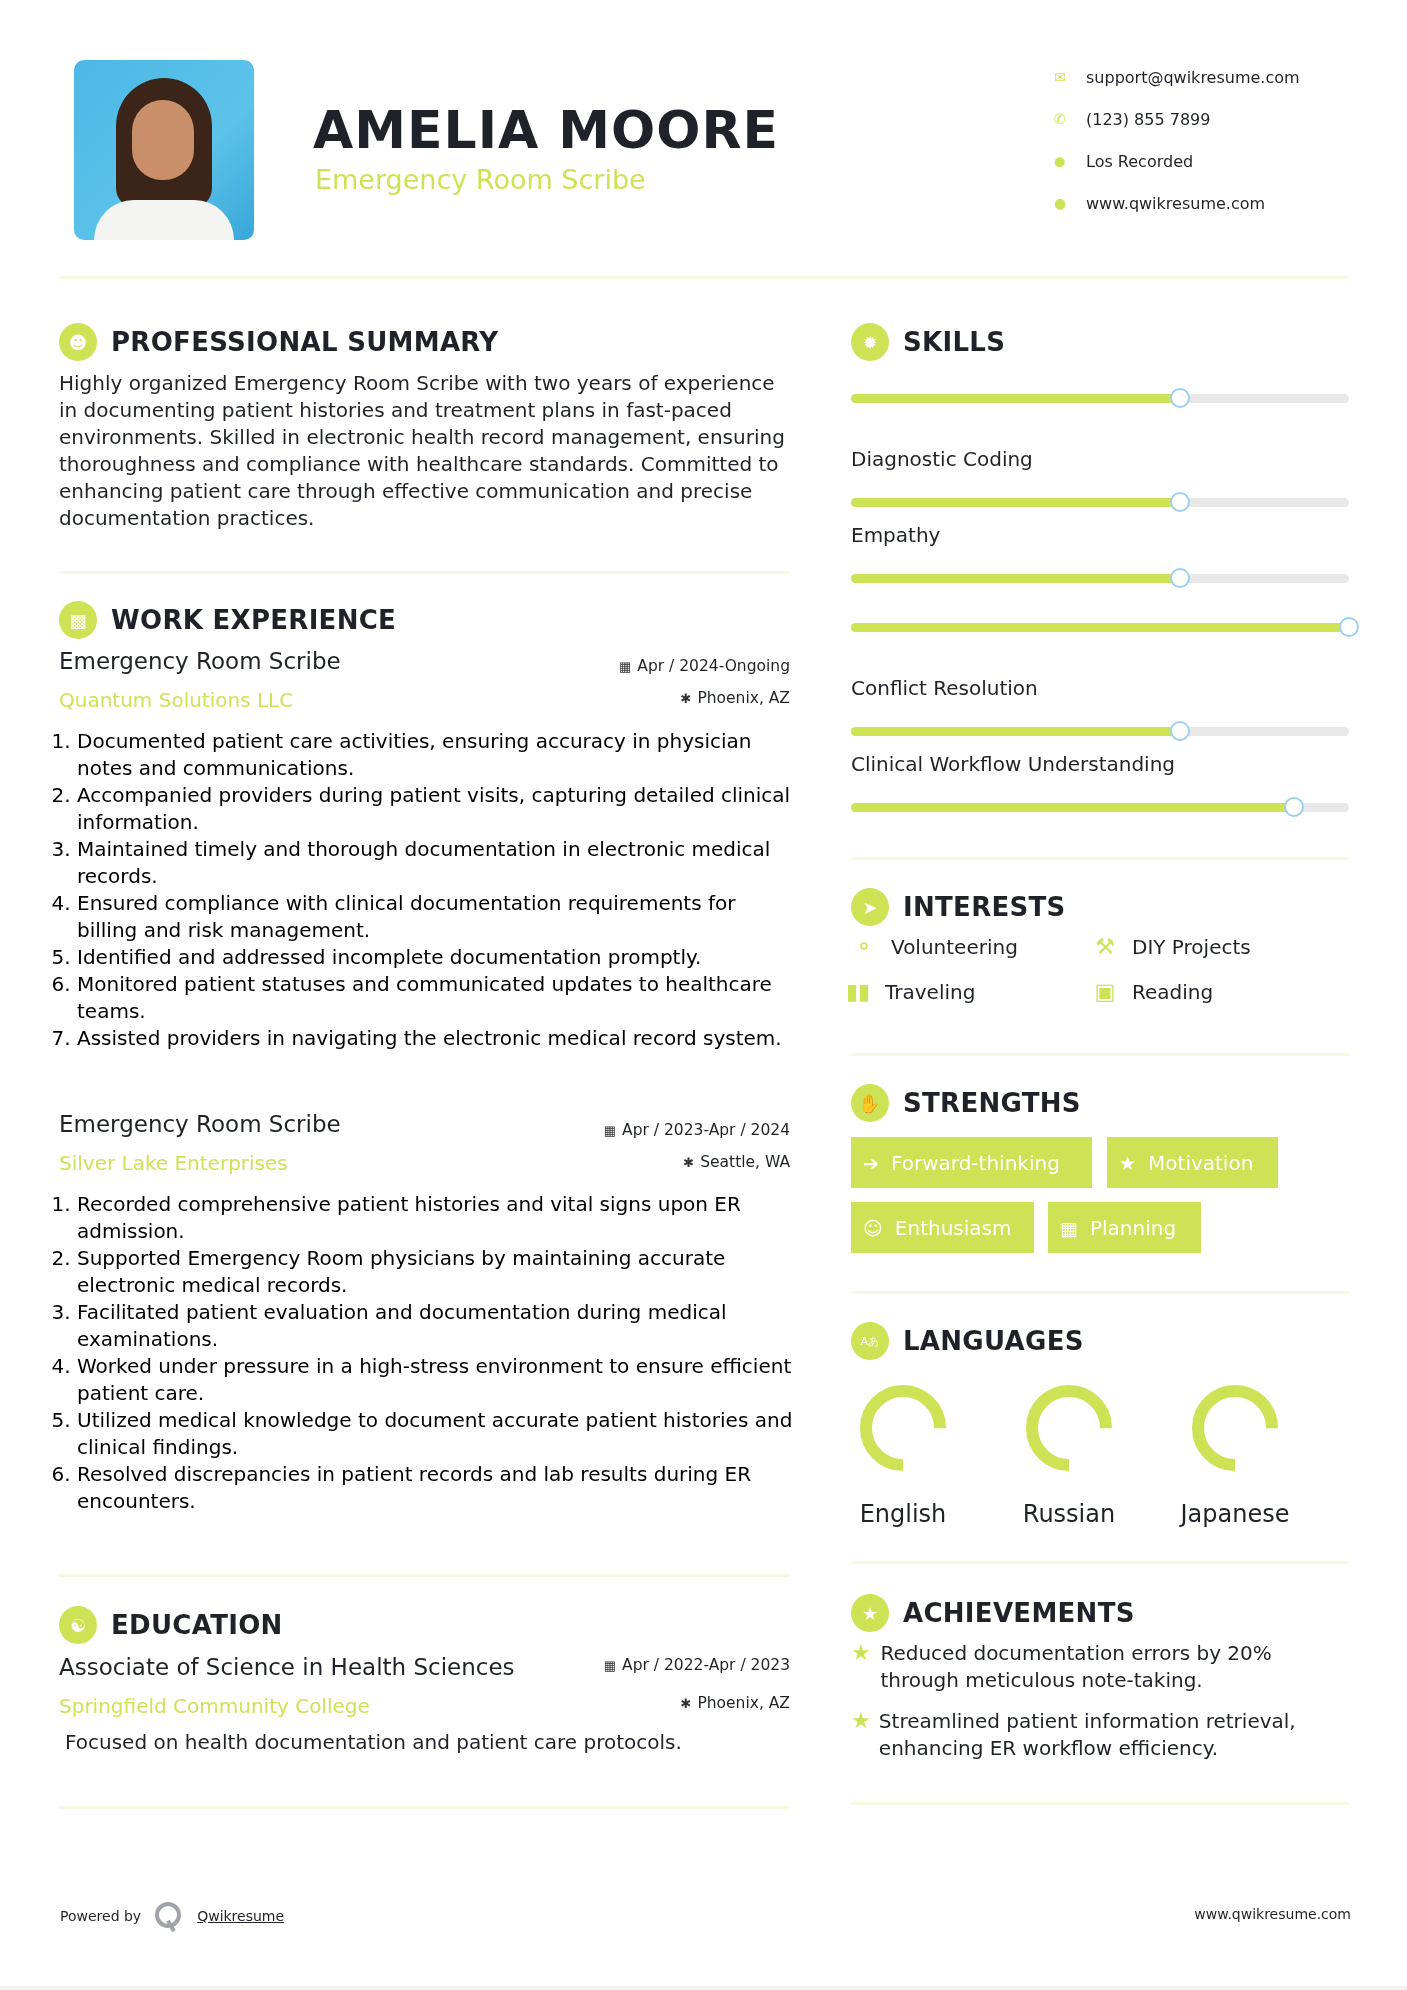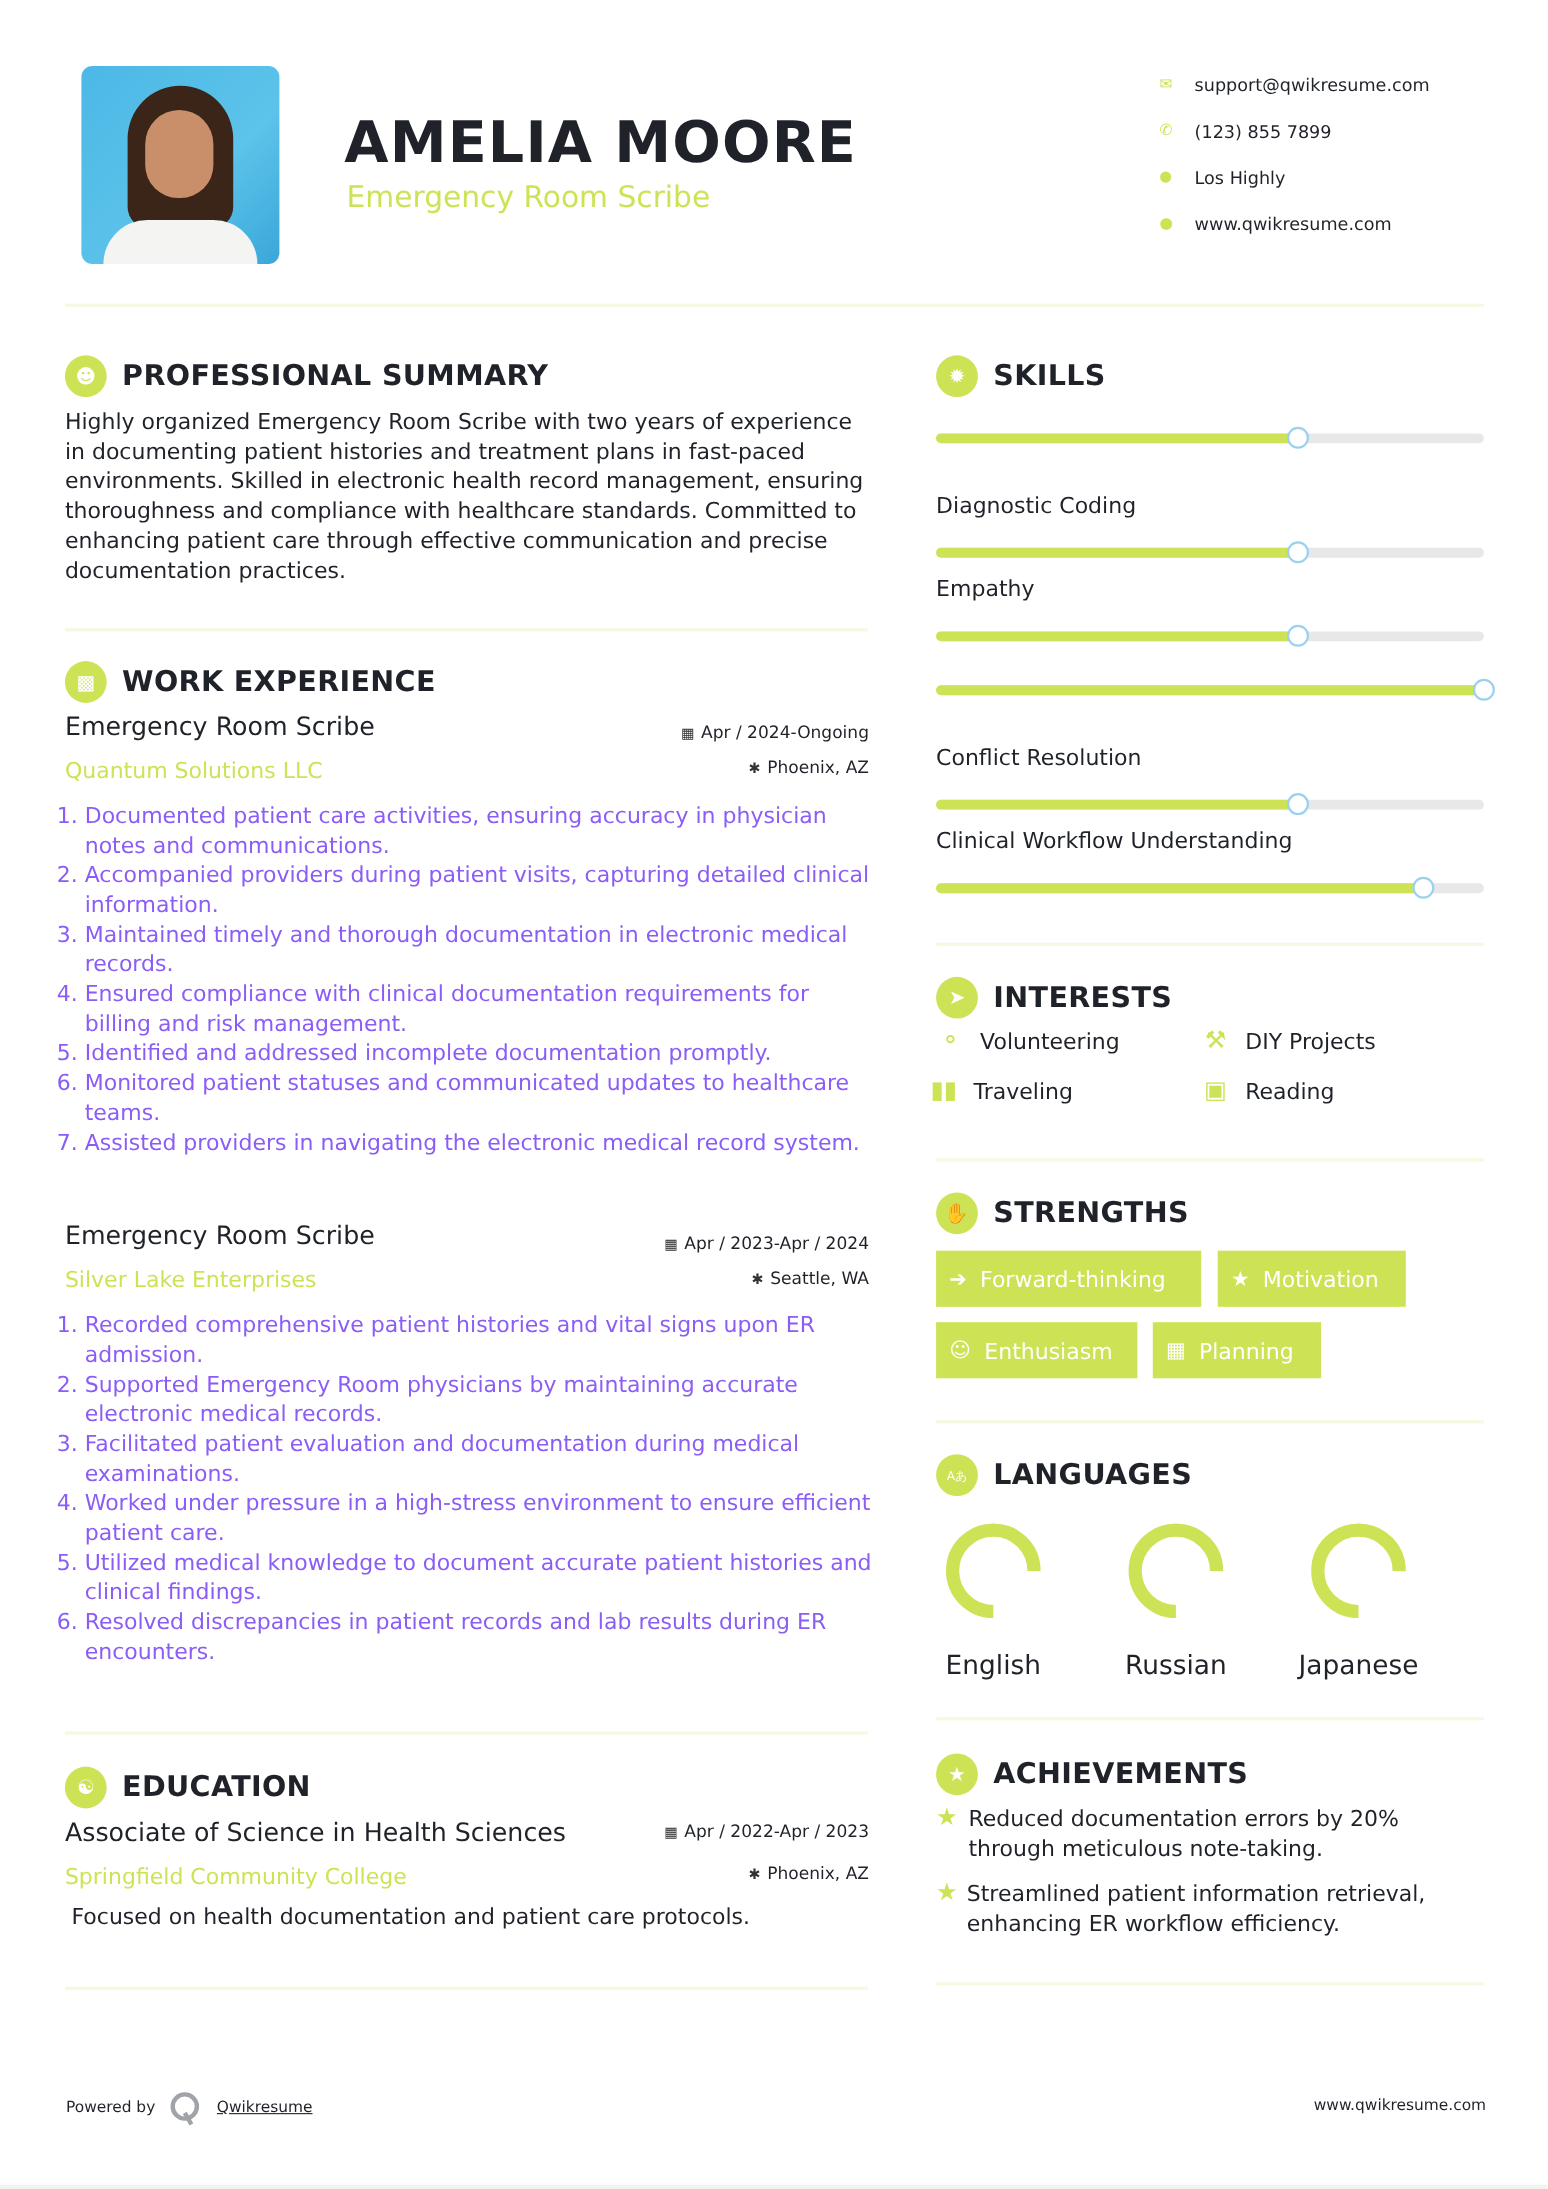--- a/index.html
+++ b/index.html
@@ -27,21 +27,21 @@
   .sec-icon { width: 38px; height: 38px; border-radius: 50%; background: #cde355; display: flex; align-items: center; justify-content: center; color: #fff; font-size: 18px; margin-right: 14px; }
   .sec-title { font-size: 26px; font-weight: bold; color: #1f2229; letter-spacing: 0.3px; }
 
   .para { position: absolute; font-size: 20px; line-height: 27px; color: #1f2229; }
 
   .job-title { position: absolute; font-size: 23px; color: #1f2229; }
   .company { position: absolute; font-size: 20px; color: #cde355; }
   .meta { position: absolute; font-size: 15.5px; color: #1f2229; text-align: right; }
   .meta .mi { font-size: 13px; margin-right: 6px; color: #333; }
 
-  ol.bul { position: absolute; font-size: 20px; line-height: 27px; color: #8b5cf6; padding-left: 18px; }
+  ol.bul { position: absolute; font-size: 20px; line-height: 27px; color: #000000; padding-left: 18px; }
   ol.bul li { padding-left: 0; }
 
   
   .skill { position: absolute; left: 851px; width: 498px; }
   .skill .lbl { font-size: 20px; color: #1f2229; height: 27px; }
   .skill .track { position: relative; height: 9px; background: #e8e8e8; border-radius: 5px; margin-top: 24px; }
   .skill .fill { position: absolute; left: 0; top: 0; height: 9px; background: #cde355; border-radius: 5px; }
   .skill .knob { position: absolute; top: -6px; width: 20px; height: 20px; border-radius: 50%; background: #fff; border: 2.5px solid #9cd1ee; margin-left: -10px; }
 
   
@@ -86,21 +86,21 @@
   <div class="contact">
     <span class="ic">✉</span>
     <span>support@qwikresume.com</span>
   </div>
   <div class="contact">
     <span class="ic">✆</span>
     <span>(123) 855 7899</span>
   </div>
   <div class="contact">
     <span class="ic" style="font-size:10px;">⬤</span>
-    <span>Los Highly</span>
+    <span>Los Recorded</span>
   </div>
   <div class="contact">
     <span class="ic">●</span>
     <span>www.qwikresume.com</span>
   </div>
 </div>
 
 <div class="hr" style="left:59px; top:276px; width:1290px;"></div>
 
 <div class="sec-head" style="left:59px; top:323px;">

